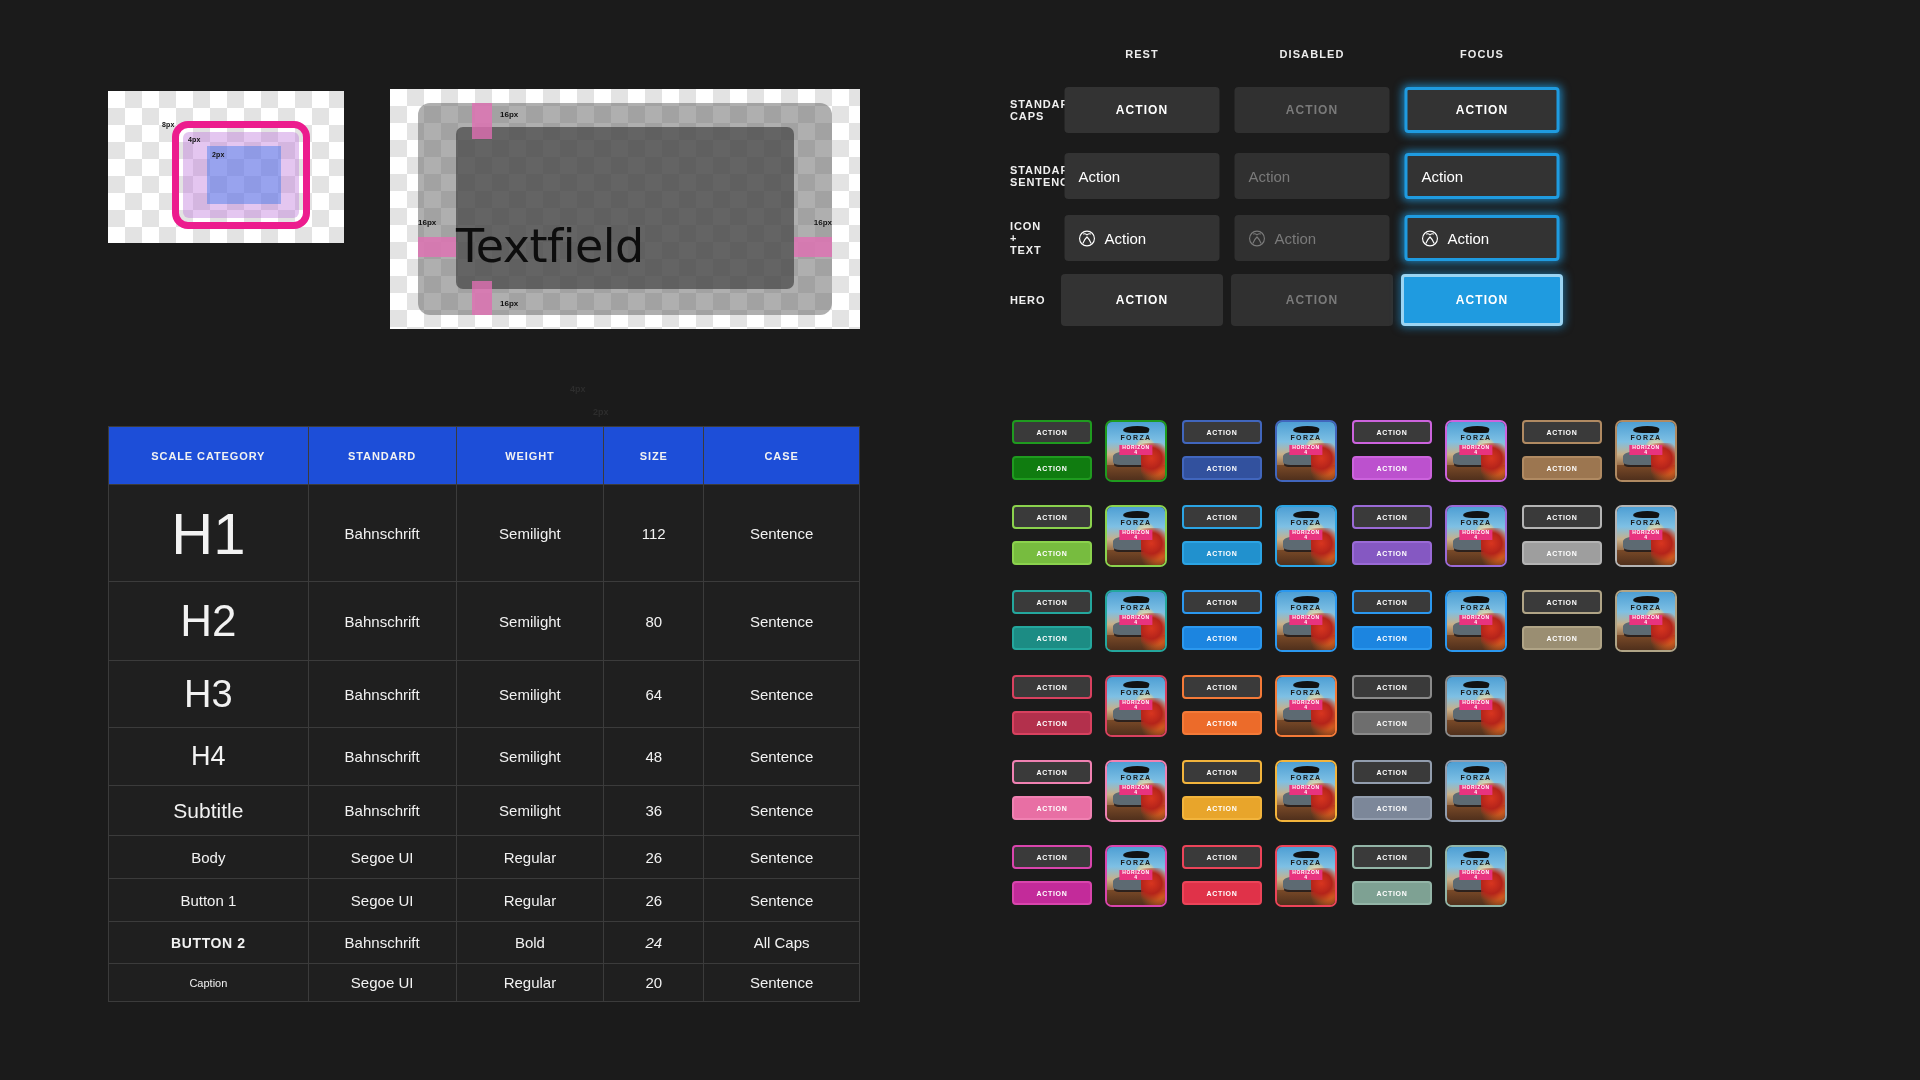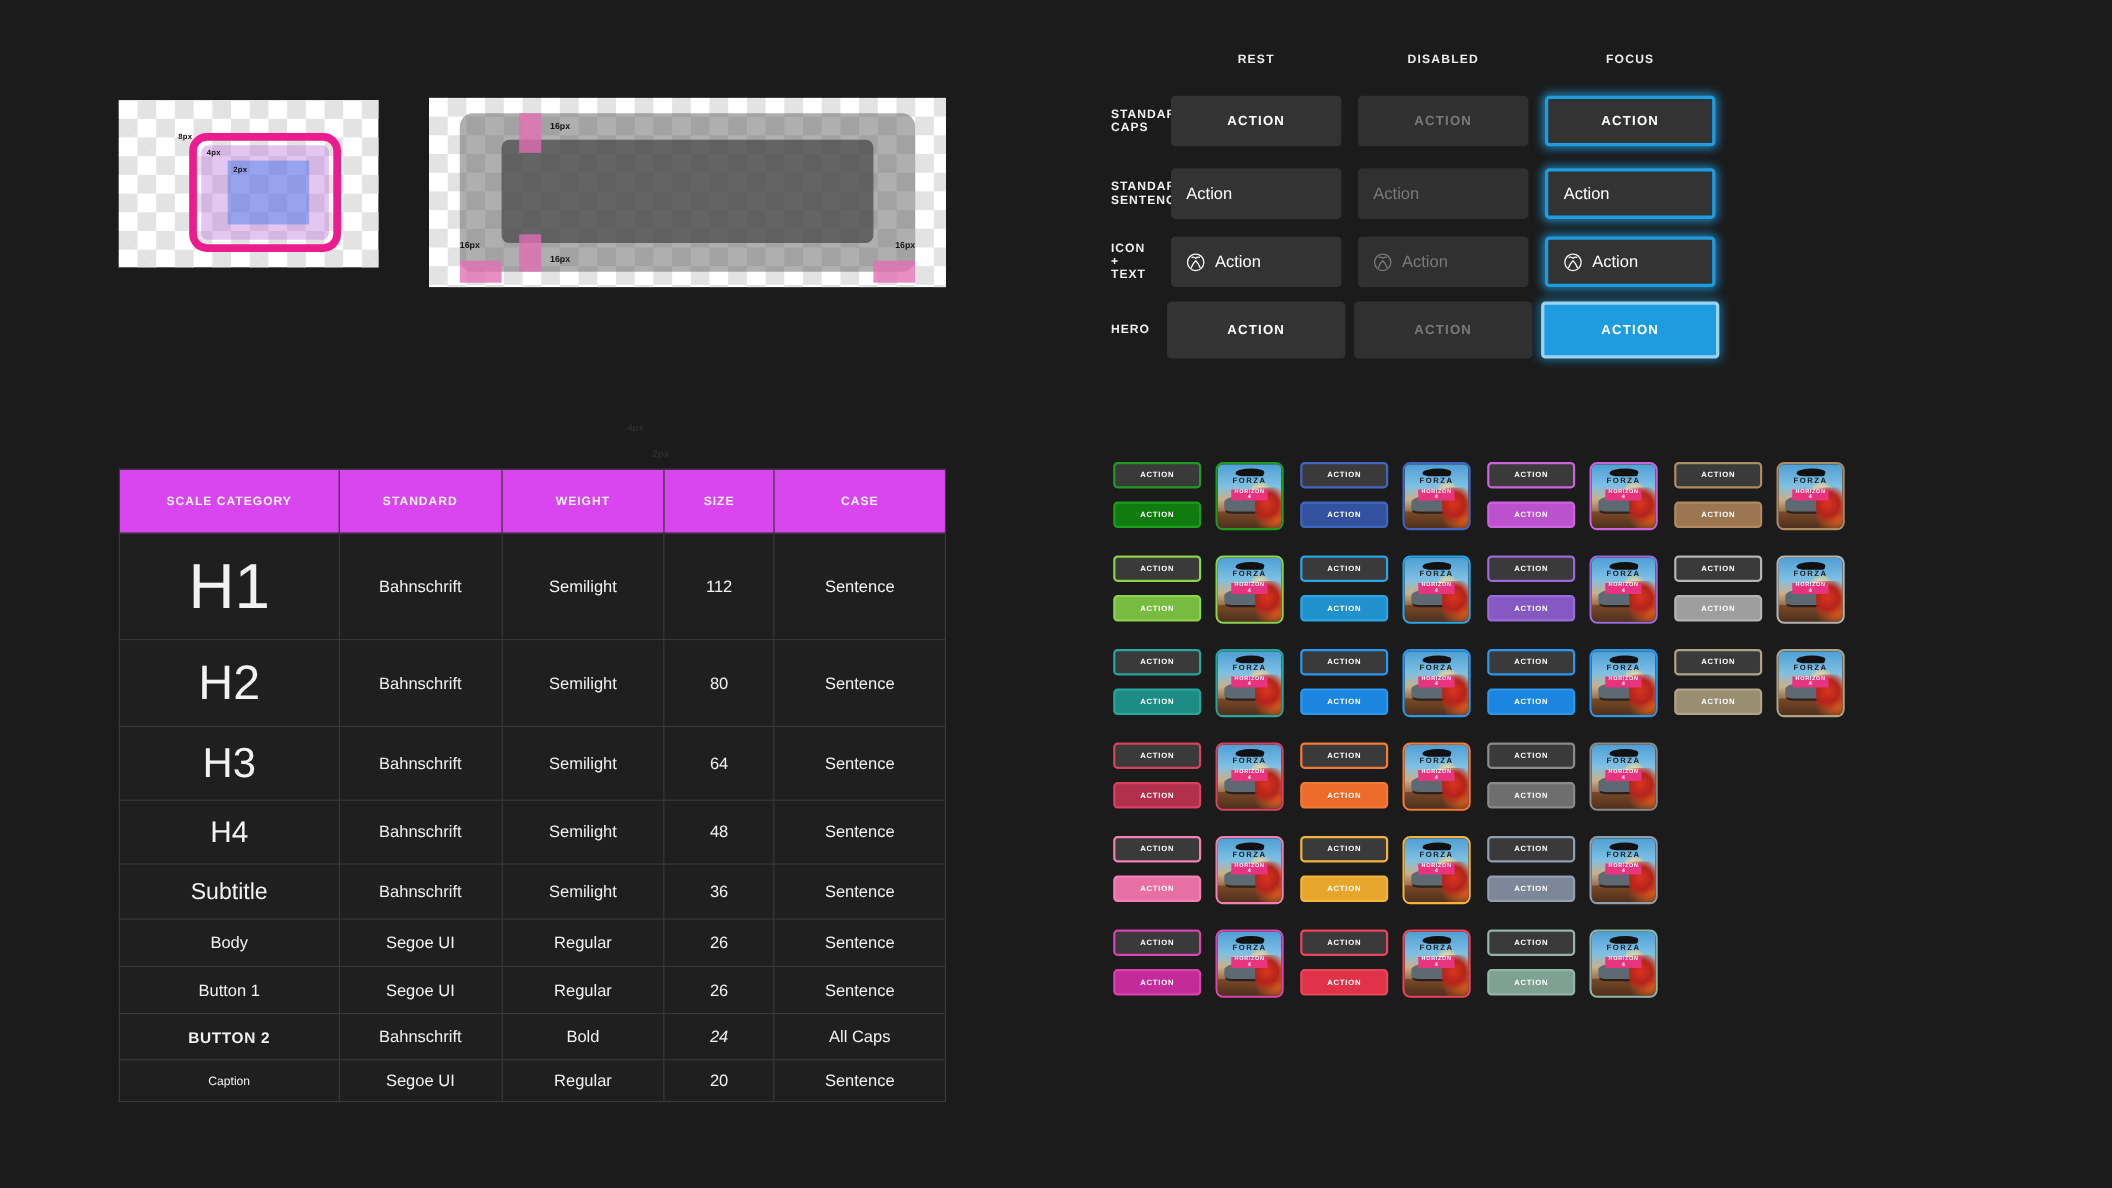--- a/index.html
+++ b/index.html
@@ -50,21 +50,21 @@
     font-size: 7px; font-weight: 700; color: #111;
     letter-spacing: 0.2px;
   }
   .sb-lab.l8 { left: 40px; top: 16px; }
   .sb-lab.l4 { left: 66px; top: 31px; }
   .sb-lab.l2 { left: 90px; top: 46px; }
 
   
   .spec-field {
     position: absolute; left: 390px; top: 89px;
-    width: 470px; height: 172px;
+    width: 470px; height: 240px;
   }
   .sf-inner { position: relative; width: 100%; height: 100%; }
   .sf-outer {
     position: absolute; left: 28px; top: 14px; right: 28px; bottom: 14px;
     background: rgba(110,110,110,0.55);
     border-radius: 12px;
   }
   .sf-core {
     position: absolute; left: 66px; top: 38px; right: 66px; bottom: 40px;
     background: rgba(70,70,70,0.72);
@@ -103,21 +103,21 @@
     width: 752px;
     border-collapse: collapse;
   }
   .type-table th, .type-table td {
     border: 1px solid #3b3b3b;
     color: #f2f2f2;
     text-align: center;
     vertical-align: middle;
   }
   .type-table th {
-    background: #d946ef;
+    background: #1d4ed8;
     font-size: 11px; font-weight: 700;
     letter-spacing: 0.9px;
     height: 58px;
     margin-top: 20px;
   }
   .type-table td {
     background: #1f1f1f;
     font-size: 15px;
     padding: 0 6px;
   }
@@ -253,20 +253,21 @@
       <div class="sf-outer"></div>
       <div class="sf-core"></div>
       <div class="sf-mark top"></div>
       <div class="sf-mark bottom"></div>
       <div class="sf-mark left"></div>
       <div class="sf-mark right"></div>
       <span class="sf-lab t">16px</span>
       <span class="sf-lab b">16px</span>
       <span class="sf-lab l">16px</span>
       <span class="sf-lab r">16px</span>
+      <span class="sf-text">Textfield</span>
     </div>
   </div>
 
   <span class="stray a">4px</span>
   <span class="stray b">2px</span>
 
   <table class="type-table">
     <colgroup>
       <col class="col-cat">
         <col class="col-type">

